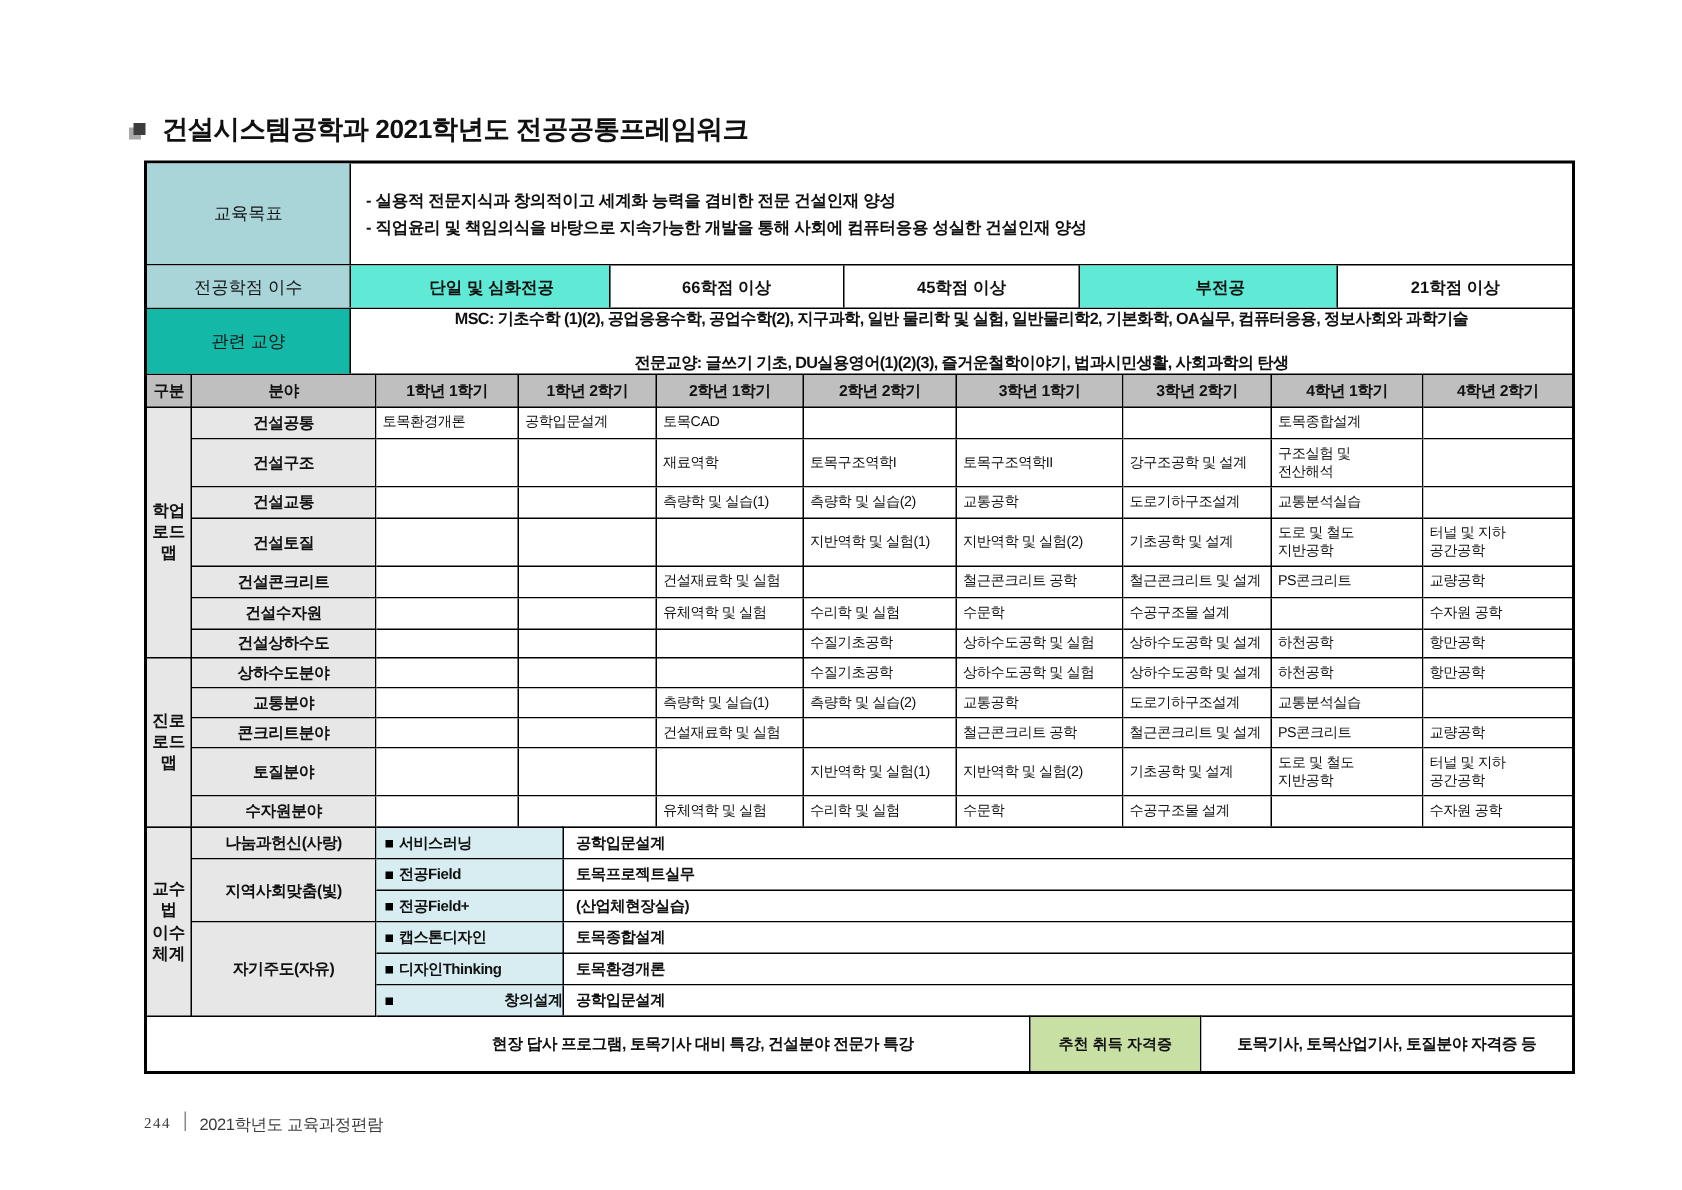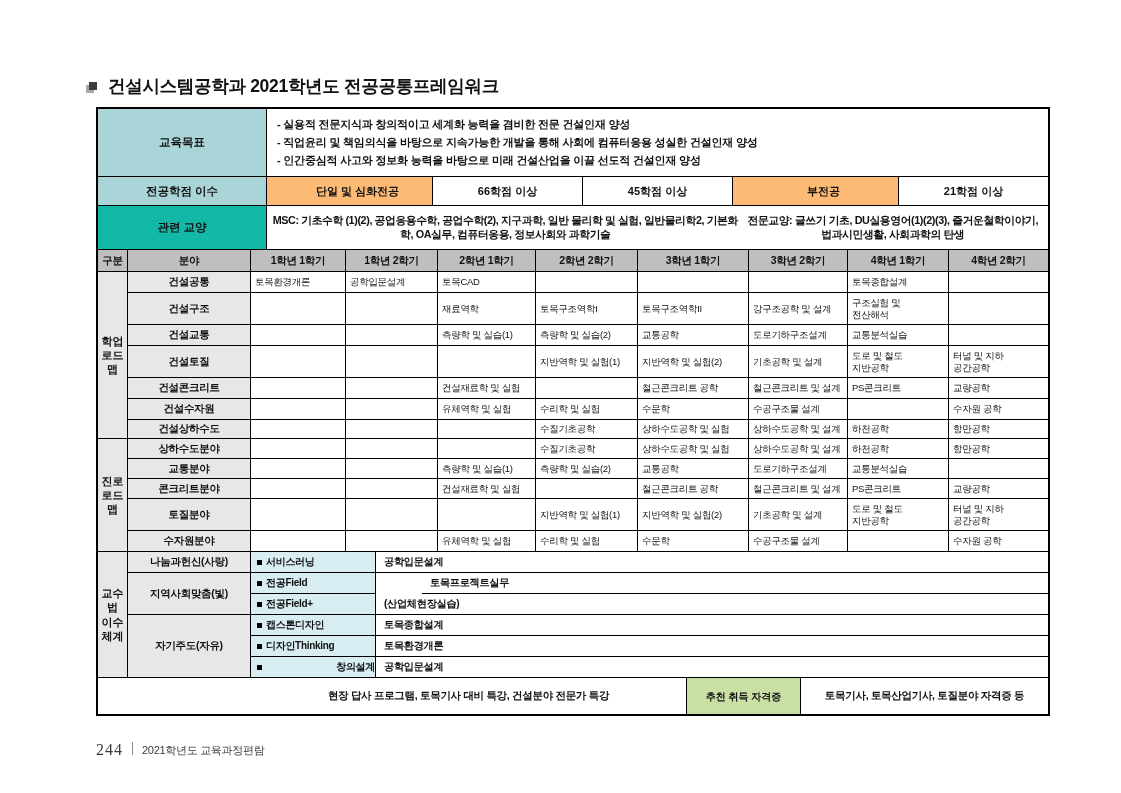--- a/index.html
+++ b/index.html
@@ -9,32 +9,32 @@
   
   #title-row { position:absolute; left:89px; top:74px; display:flex; align-items:center; }
   #title-bullet { width:8px; height:8px; background:#3c3c3c; box-shadow:-3px 3px 0 #a8a8a8; margin-right:11px; flex:none; }
   #title-text { font-size:17.5px; font-weight:bold; letter-spacing:-0.3px; }
 
   
   #frame { position:absolute; left:96px; top:107px; width:954px; border:2px solid #000; background:#fff; }
 
   
   .toprow { display:flex; width:950px; border-bottom:1px solid #000; }
-  .toplabel { width:169px; flex:none; border-right:1px solid #000; display:flex; align-items:center; justify-content:center; font-weight:bold; font-size:11.5px; text-align:center; }
+  .toplabel { width:136px; flex:none; border-right:1px solid #000; display:flex; align-items:center; justify-content:center; font-weight:normal; font-size:11.5px; text-align:center; }
   .teal { background:#a9d5d9; }
   .green { background:#14b8a6; }
-  .blue  { background:#fdba74;padding-left:16px; }
+  .blue  { background:#5eead4;padding-left:16px; }
   #goal-row { height:68px; }
   #goal-content { flex:1; display:flex; flex-direction:column; justify-content:center; padding-left:10px; gap:3px; }
   #goal-content div { font-size:11px; font-weight:bold; letter-spacing:-0.2px; }
   #credit-row { height:29px; }
   .credit-cell { flex:1; border-right:1px solid #000; display:flex; align-items:center; justify-content:center; font-size:11px; font-weight:bold; }
   .credit-cell:last-child { border-right:none; }
   #liberal-row { height:44px; }
-  #liberal-content { flex:1; display:flex; justify-content:flex-end; align-items:center; gap:2px; padding:0 4px; }
+  #liberal-content { flex:1; display:flex; flex-direction:column; justify-content:space-between; align-items:center; gap:2px; padding:0 4px; }
   #liberal-content div { font-size:10.8px; font-weight:bold; letter-spacing:-0.4px; text-align:center; }
 
   
   #main-grid { display:grid; width:826px;
     grid-template-columns:30px 123px 95px 30px 62px 98px 102px 49px 62px 52px 47px 101px 99px;
     grid-template-rows:22px 21px 32px 21px 32px 21px 21px 19px 20px 20px 20px 32px 21px 21px 21px 21px 21px 21px 21px 36px; }
   .cell { border-right:1px solid #000; border-bottom:1px solid #000; display:flex; align-items:center; justify-content:center; overflow:hidden; background:#fff; }
   .no-r { border-right:none; } .no-b { border-bottom:none; }
   .sep-top { border-top:1px solid #000; margin-top:-1px; }
   .hdr { background:#bfbfbf; font-weight:bold; font-size:10.5px; letter-spacing:-0.3px; }
@@ -42,42 +42,41 @@
   .fieldlabel { background:#e7e7e7; font-weight:bold; font-size:10.5px; letter-spacing:-0.3px; }
   .course { justify-content:flex-start; text-align:left; padding:1px 2px 1px 4px; font-size:9.5px; letter-spacing:-0.3px; white-space:pre-line; line-height:1.2; font-weight:normal; }
   .program { background:#d7edf2; justify-content:flex-start; padding-left:6px; font-weight:bold; font-size:10px; letter-spacing:-0.3px; }
   .program .sq { width:5px; height:5px; background:#000; margin-right:4px; flex:none; }
   .tcourse { justify-content:flex-start; padding-left:8px; font-weight:bold; font-size:10.2px; letter-spacing:-0.3px; }
   .greenlabel { background:#c9e0a5; font-weight:bold; font-size:10px; white-space:pre-line; text-align:center; line-height:1.3; }
   .bottomtext { font-weight:bold; font-size:10.5px; letter-spacing:-0.3px; text-align:center; }
 
   
   #footer { position:absolute; left:96px; top:741px; display:flex; align-items:center; }
-  #footer-page { font-family:"Liberation Serif",serif; font-size:16px; color:#3c3c3c; letter-spacing:1px; }
+  #footer-page { font-family:"Liberation Serif",serif; font-size:10px; color:#3c3c3c; letter-spacing:1px; }
   #footer-sep { width:1px; height:13px; background:#8a8a8a; margin:0 9px 4px 9px; }
   #footer-text { font-size:11px; color:#3c3c3c; letter-spacing:-0.3px; }
 </style>
 </head>
 <body>
 
 <div id="page">
 
   <div id="title-row">
     <span id="title-bullet"></span>
     <span id="title-text">건설시스템공학과 2021학년도 전공공통프레임워크</span>
   </div>
 
   <div id="frame">
 
     <div class="toprow" id="goal-row">
       <div class="toplabel teal">교육목표</div>
       <div id="goal-content">
         <div>- 실용적 전문지식과 창의적이고 세계화 능력을 겸비한 전문 건설인재 양성</div>
         <div>- 직업윤리 및 책임의식을 바탕으로 지속가능한 개발을 통해 사회에 컴퓨터응용 성실한 건설인재 양성</div>
-        <div>- 인간중심적 사고와 정보화 능력을 바탕으로 미래 건설산업을 이끌 선도적 건설인재 양성</div>
       </div>
     </div>
 
     <div class="toprow" id="credit-row">
       <div class="toplabel teal">전공학점 이수</div>
       <div class="credit-cell blue">단일 및 심화전공</div>
       <div class="credit-cell">66학점 이상</div>
       <div class="credit-cell">45학점 이상</div>
       <div class="credit-cell blue">부전공</div>
       <div class="credit-cell">21학점 이상</div>
@@ -226,21 +225,21 @@
         <div class="cell program sep-top" style="grid-area: 14 / 3 / 15 / 5;">
           <span class="sq"></span>
           <span>서비스러닝</span>
         </div>
         <div class="cell tcourse no-r sep-top" style="grid-area: 14 / 5 / 15 / 14;">공학입문설계</div>
         <div class="cell fieldlabel" style="grid-area: 15 / 2 / 17 / 3;">지역사회맞춤(빛)</div>
         <div class="cell program" style="grid-area: 15 / 3 / 16 / 5;">
           <span class="sq"></span>
           <span>전공Field</span>
         </div>
-        <div class="cell tcourse no-r" style="grid-area: 15 / 5 / 16 / 14; margin-left: 46px;">토목프로젝트실무</div>
+        <div class="cell tcourse no-r" style="grid-area: 15 / 5 / 16 / 14;">토목프로젝트실무</div>
         <div class="cell program" style="grid-area: 16 / 3 / 17 / 5;">
           <span class="sq"></span>
           <span>전공Field+</span>
         </div>
         <div class="cell tcourse no-r" style="grid-area: 16 / 5 / 17 / 14;">(산업체현장실습)</div>
         <div class="cell fieldlabel" style="grid-area: 17 / 2 / 20 / 3;">자기주도(자유)</div>
         <div class="cell program" style="grid-area: 17 / 3 / 18 / 5;">
           <span class="sq"></span>
           <span>캡스톤디자인</span>
         </div>

